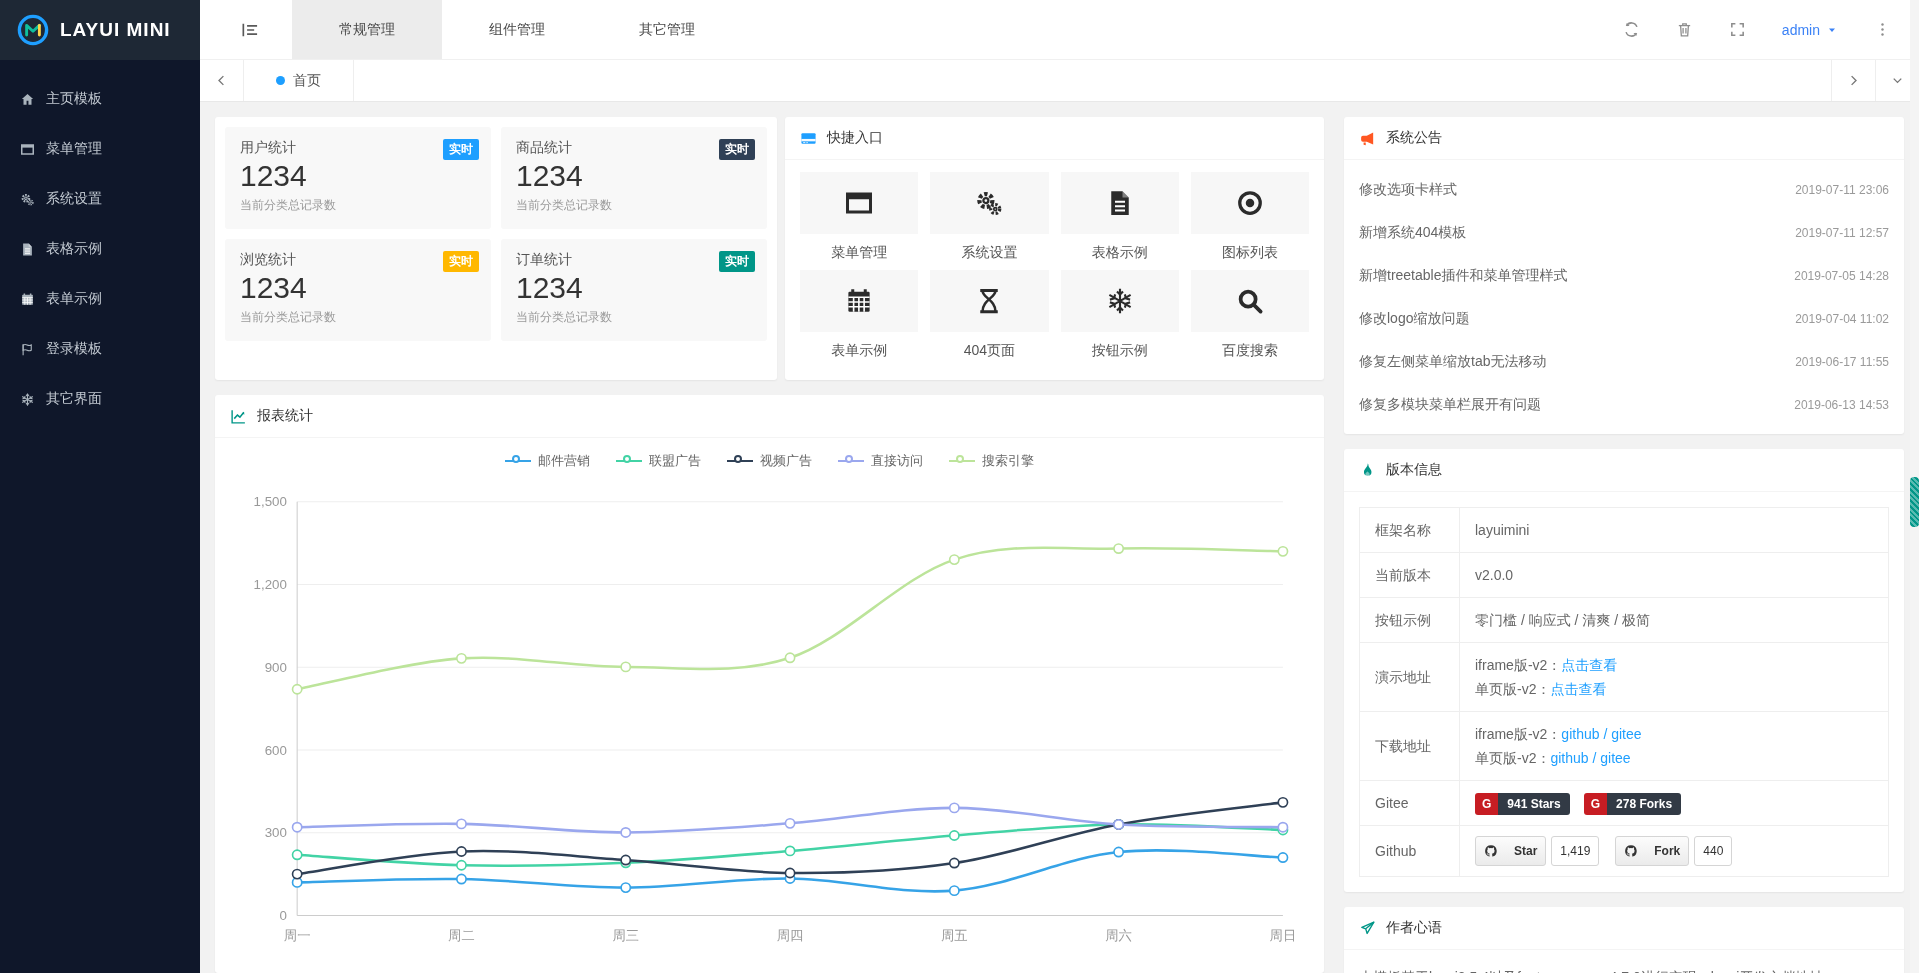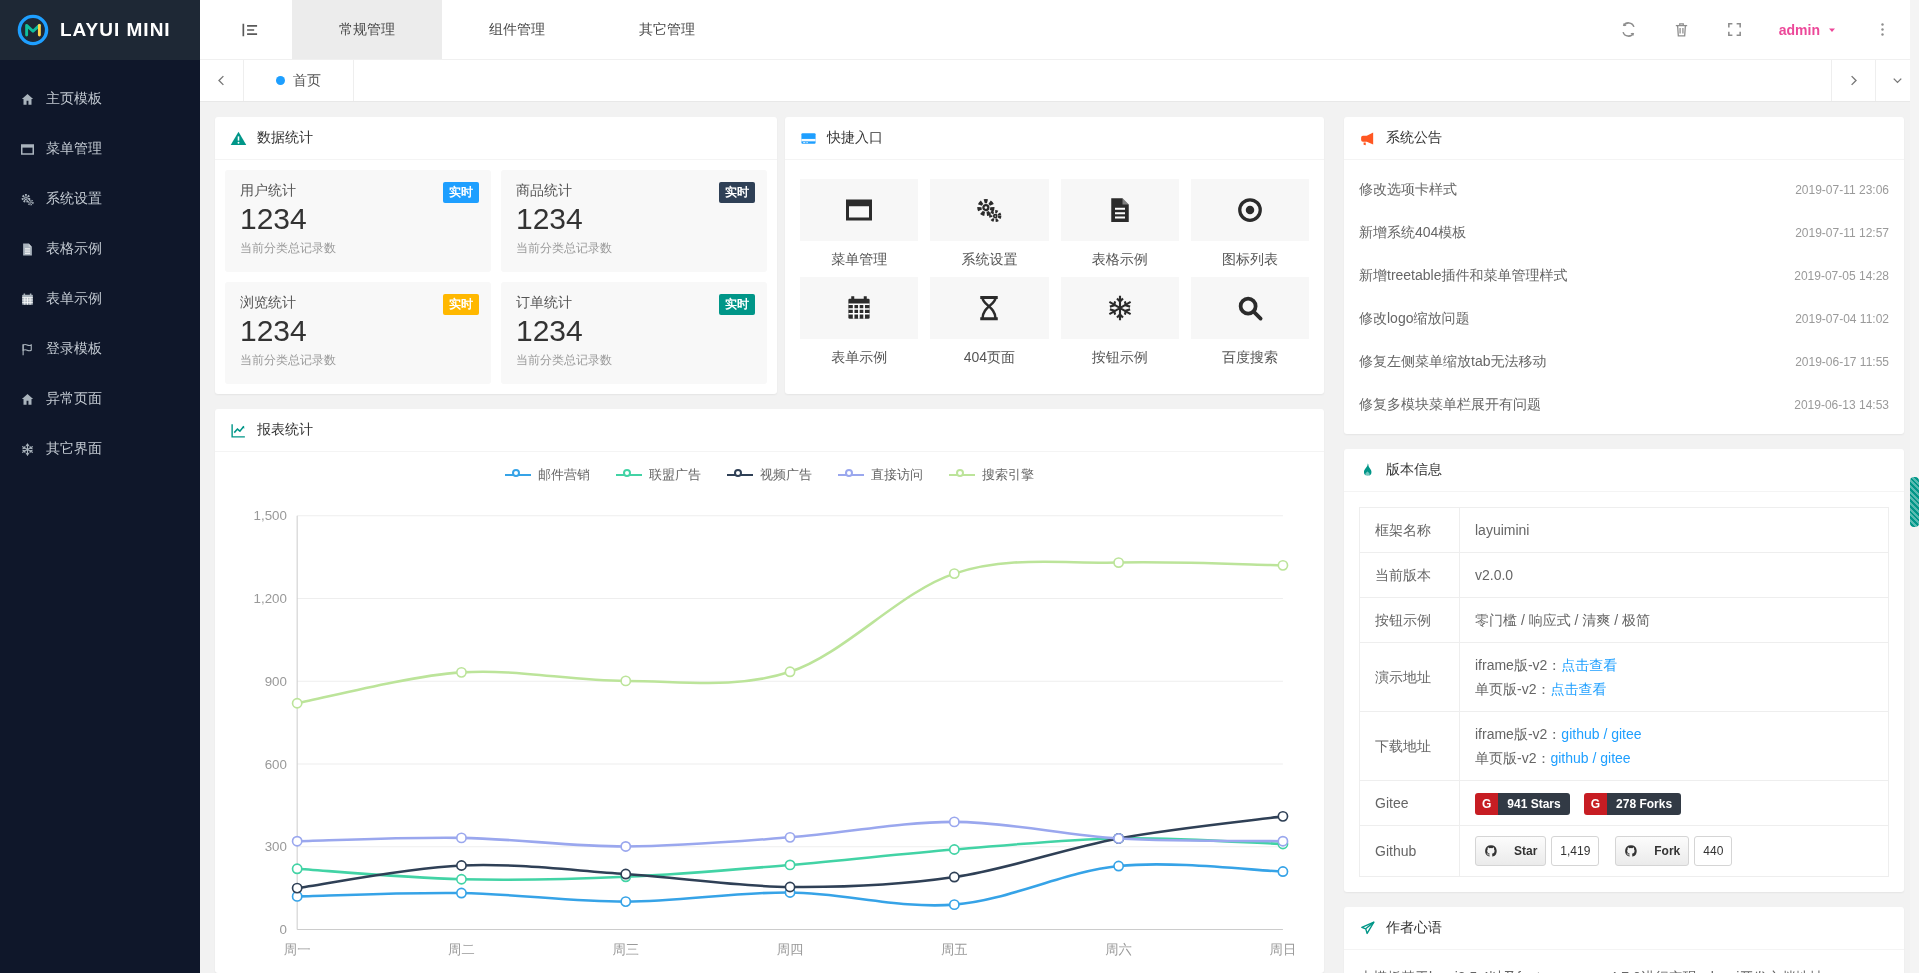--- a/index.html
+++ b/index.html
@@ -20,21 +20,21 @@
 
   
   .main { flex:1; min-width:0; display:flex; flex-direction:column; }
   .topbar { height:60px; background:#fff; display:flex; align-items:center; border-bottom:1px solid #f0f0f0; flex:none; }
   .burger { width:24px; height:20px; margin-left:38px; color:#595959; cursor:pointer; }
   .top-tabs { display:flex; height:100%; margin-left:30px; }
   .top-tab { padding:0 47px; line-height:59px; font-size:14px; color:#4a4a4a; cursor:pointer; }
   .top-tab.active { background:#ececec; }
   .top-right { margin-left:auto; display:flex; align-items:center; padding-right:28px; gap:36px; color:#8d8d8d; }
   .hact { width:17px; height:17px; color:#8d8d8d; cursor:pointer; }
-  .admin { display:flex; align-items:center; gap:6px; font-size:14px; color:#ec4899; cursor:pointer;font-weight:bold; }
+  .admin { display:flex; align-items:center; gap:6px; font-size:14px; color:#3b82f6; cursor:pointer; }
   .admin .caret { width:12px; height:12px; }
   .moredots { width:17px; height:17px; cursor:pointer; }
 
   
   .tabbar { height:42px; background:#fff; display:flex; border-bottom:1px solid #e8e8e8; flex:none; }
   .tb-btn { width:44px; display:flex; align-items:center; justify-content:center; color:#777; cursor:pointer; }
   .tb-btn .icon { width:15px; height:15px; }
   .tb-btn.l { border-right:1px solid #eee; }
   .tb-btn.r { border-left:1px solid #eee; }
   .tb-tab { width:110px; display:flex; align-items:center; justify-content:center; gap:8px; font-size:14px; color:#555; border-right:1px solid #eee; cursor:pointer; }
@@ -188,33 +188,20 @@
         </span>
       </div>
       <div class="nav-item">
         <span class="mi icon">
           <svg viewBox="0 0 24 24" fill="none" stroke="currentColor" stroke-width="1.8">
             <path d="M5 21V3.5"></path>
             <path d="M5 4.8c2.2-1.2 4.3-1.2 6.5 0s4.3 1.2 6.5 0v8.4c-2.2 1.2-4.3 1.2-6.5 0s-4.3-1.2-6.5 0z"></path>
           </svg>
         </span>
         <span>登录模板</span>
-        <span class="chev icon" style="visibility: hidden;">
-          <svg viewBox="0 0 24 24" fill="none" stroke="currentColor" stroke-width="2.2">
-            <path d="M6 9l6 6 6-6"></path>
-          </svg>
-        </span>
-      </div>
-      <div class="nav-item">
-        <span class="mi icon">
-          <svg viewBox="0 0 24 24">
-            <path d="M12 3.2 21 11h-2.6v9.3h-4.9v-6.2h-3v6.2H5.6V11H3z" fill="currentColor"></path>
-          </svg>
-        </span>
-        <span>异常页面</span>
         <span class="chev icon" style="visibility: hidden;">
           <svg viewBox="0 0 24 24" fill="none" stroke="currentColor" stroke-width="2.2">
             <path d="M6 9l6 6 6-6"></path>
           </svg>
         </span>
       </div>
       <div class="nav-item">
         <span class="mi icon">
           <svg viewBox="0 0 24 24" fill="none" stroke="currentColor" stroke-width="1.7">
             <path d="M12 2.2v19.6M3.5 7.1l17 9.8M20.5 7.1l-17 9.8"></path>
@@ -316,30 +303,20 @@
         </span>
       </div>
   </div>
 
   <div class="content">
 
     <div class="col-left">
       <div class="row-top">
 
         <section class="panel panel-stats">
-          <div class="panel-h">
-            <span class="icon" style="color: rgb(0, 150, 136);">
-                <svg viewBox="0 0 24 24">
-                  <path d="M12 2.5 23 21H1z" fill="currentColor"></path>
-                  <path d="M12 9v6" stroke="#fff" stroke-width="2.2"></path>
-                  <circle cx="12" cy="18" r="1.3" fill="#fff"></circle>
-                </svg>
-              </span>
-            <span>数据统计</span>
-          </div>
           <div class="stats-body">
 
           <div class="stat-card">
                 <div class="st-t">用户统计</div>
                 <div class="st-v">1234</div>
                 <div class="st-c">当前分类总记录数</div>
                 <span class="badge" style="background: rgb(30, 159, 255);">实时</span>
               </div>
               <div class="stat-card">
                 <div class="st-t">商品统计</div>

